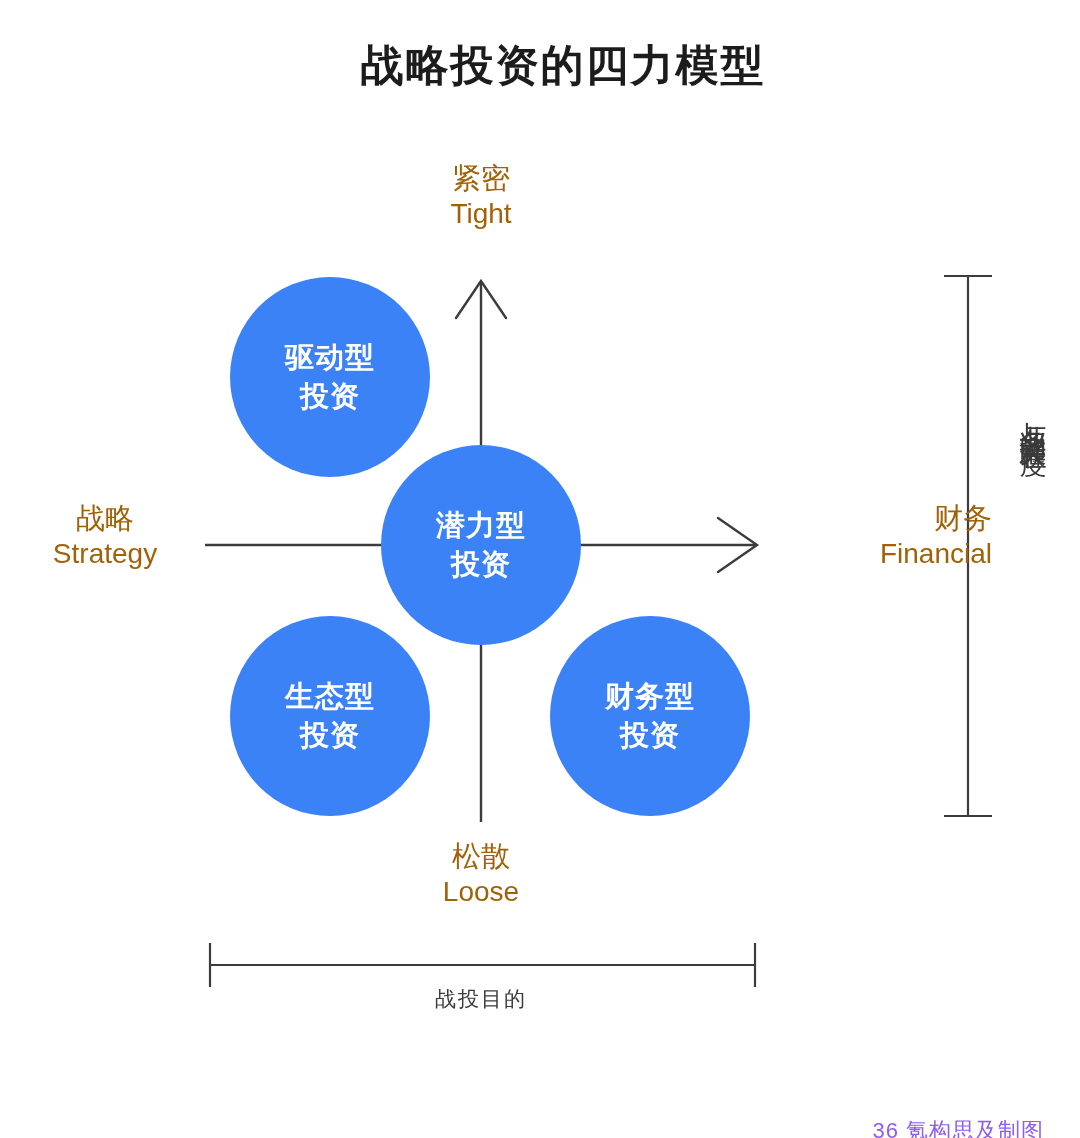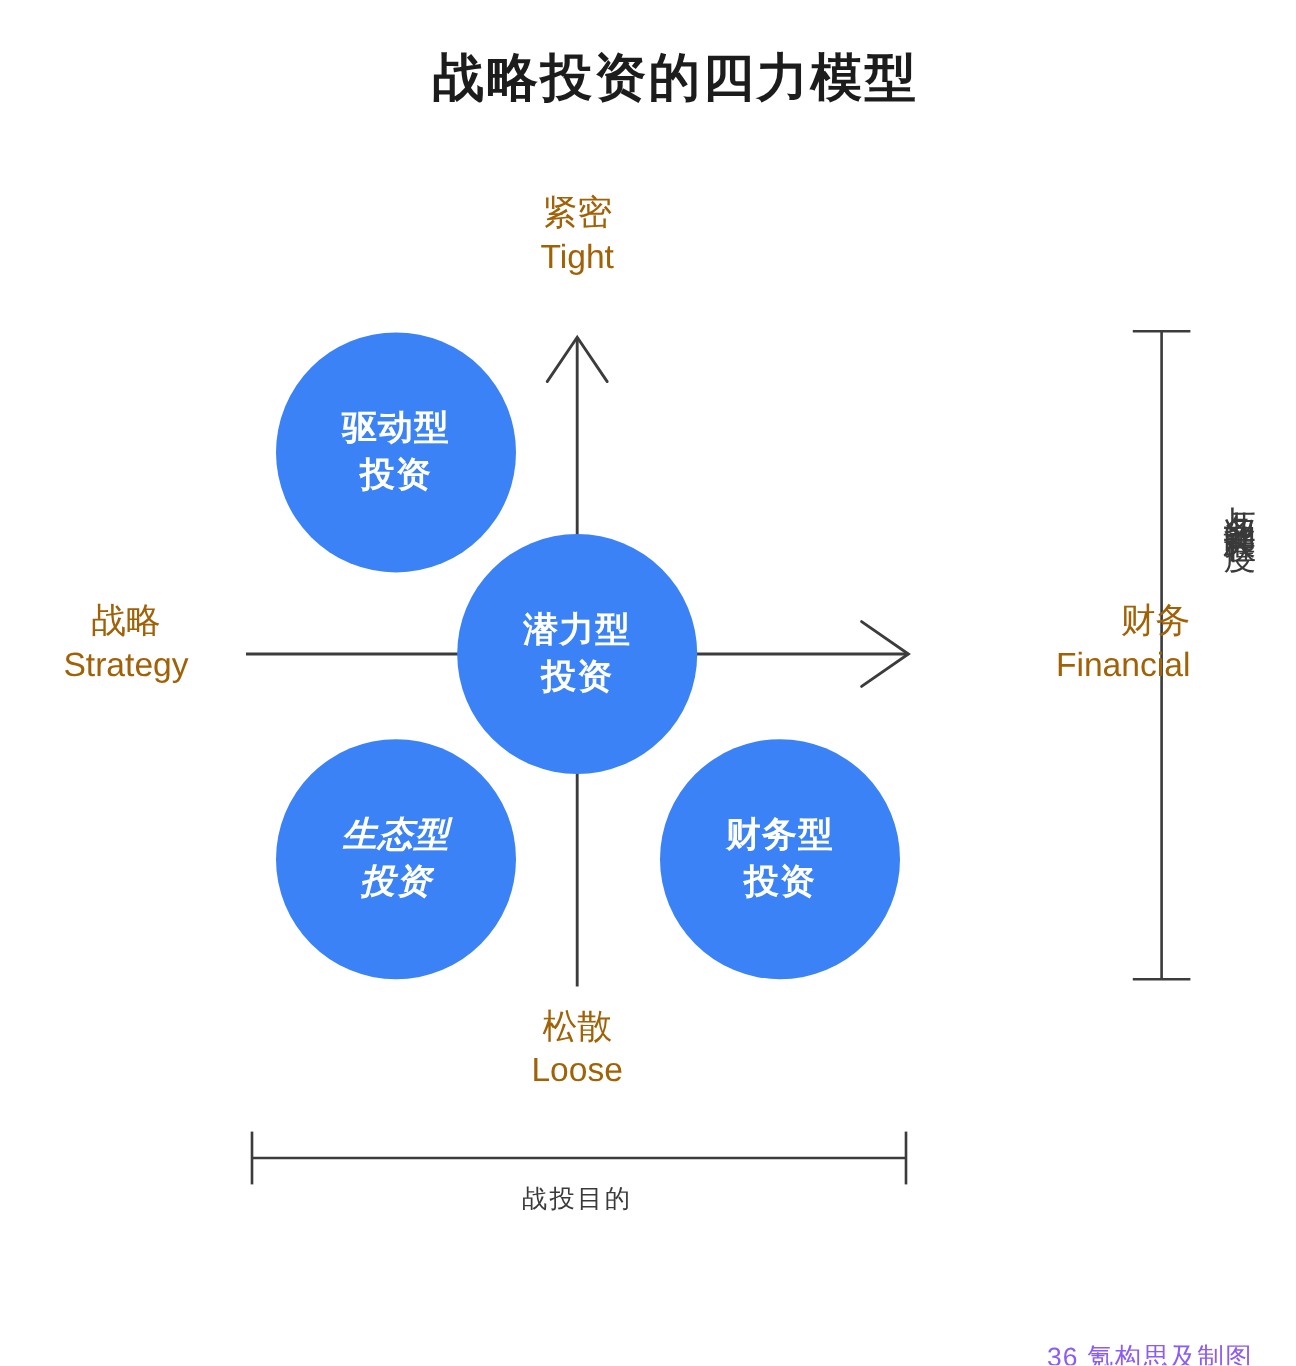--- a/index.html
+++ b/index.html
@@ -56,21 +56,21 @@
     font-size: 29px;
     font-weight: bold;
     line-height: 1.35;
     letter-spacing: 1px;
     text-align: center;
   }
   .bubble span { display: block; }
 
   .bubble-driver    { left: 230px; top: 277px; width: 200px; height: 200px; }
   .bubble-potential { left: 381px; top: 445px; width: 200px; height: 200px; z-index: 3; text-align: right; }
-  .bubble-eco       { left: 230px; top: 616px; width: 200px; height: 200px; font-style: italic; }
+  .bubble-eco       { left: 230px; top: 616px; width: 200px; height: 200px; }
   .bubble-financial { left: 550px; top: 616px; width: 200px; height: 200px; text-align: right; }
 
   
   .axis-label {
     position: absolute;
     color: #a16207;
     text-align: center;
     line-height: 1.25;
     font-weight: 300;
   }

